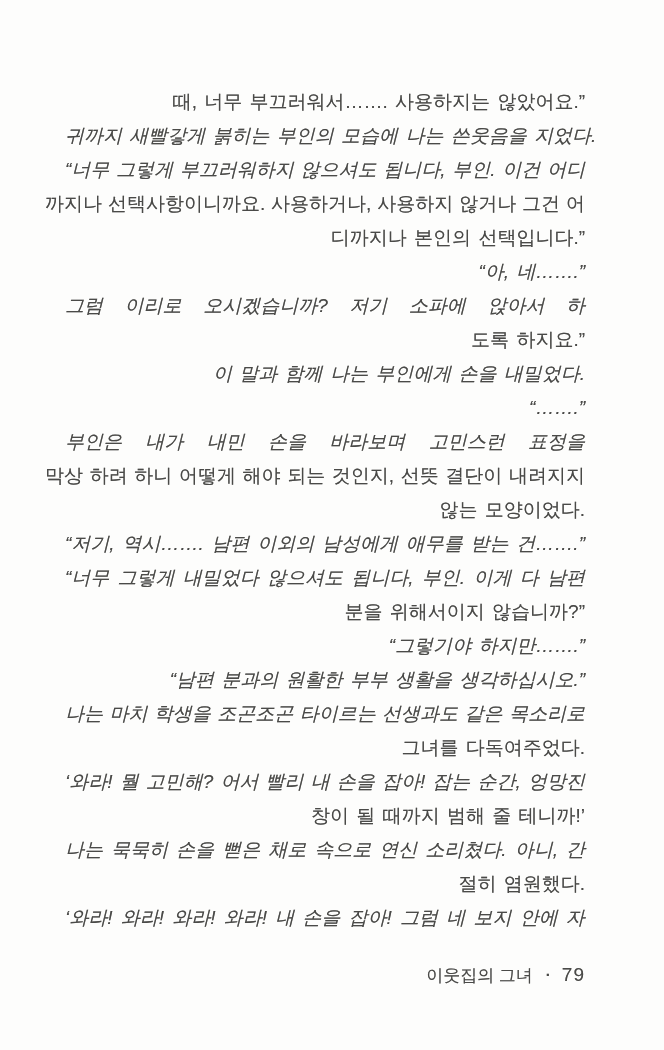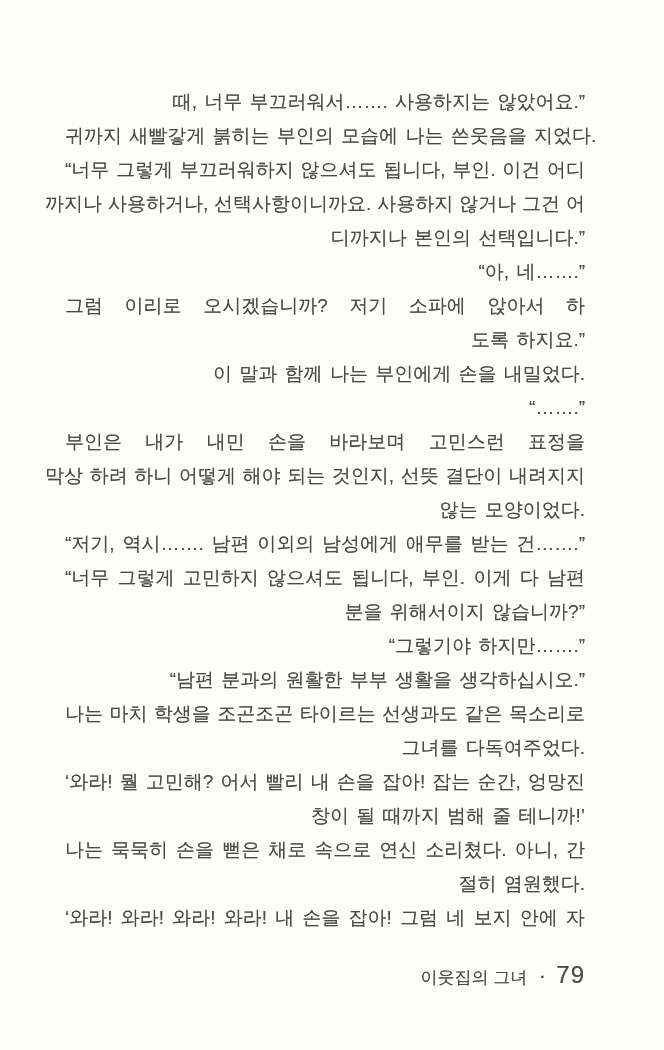--- a/index.html
+++ b/index.html
@@ -30,20 +30,21 @@
   }
   .line {
     height: 34px;
     line-height: 34px;
     white-space: nowrap;
     overflow: visible;
     text-align: right;
   }
   .line.indent {
     padding-left: 20px;
+    font-style: italic;
   }
   .line.justify {
     display: flex;
     justify-content: space-between;
   }
   .line.justify span {
     white-space: pre;
   }
   .footer {
     position: absolute;
@@ -56,21 +57,21 @@
     text-shadow: 0 0 0.5px rgba(74, 74, 72, 0.5);
   }
   .footer .dot {
     display: inline-block;
     margin: 0 11px 0 13px;
     font-size: 15px;
     font-weight: bold;
     vertical-align: 1px;
   }
   .footer .pagenum {
-    font-size: 24px;
+    font-size: 19px;
     letter-spacing: 1px;
   }
 </style>
 </head>
 <body style="--ink: #4a4a48; --paper: #fdfdfc;">
 
 <div class="page">
   <div class="body-text" id="body-text">
       <div class="line">때, 너무 부끄러워서……. 사용하지는 않았어요.”</div>
       <div class="line indent">귀까지 새빨갛게 붉히는 부인의 모습에 나는 쓴웃음을 지었다.</div>
@@ -79,22 +80,22 @@
         <span>그렇게</span>
         <span>부끄러워하지</span>
         <span>않으셔도</span>
         <span>됩니다,</span>
         <span>부인.</span>
         <span>이건</span>
         <span>어디</span>
       </div>
       <div class="line justify">
         <span>까지나</span>
+        <span>선택사항이니까요.</span>
         <span>사용하거나,</span>
-        <span>선택사항이니까요.</span>
         <span>사용하지</span>
         <span>않거나</span>
         <span>그건</span>
         <span>어</span>
       </div>
       <div class="line">디까지나 본인의 선택입니다.”</div>
       <div class="line indent">“아, 네…….”</div>
       <div class="line indent justify">
         <span>그럼</span>
         <span>이리로</span>
@@ -135,21 +136,21 @@
         <span>남편</span>
         <span>이외의</span>
         <span>남성에게</span>
         <span>애무를</span>
         <span>받는</span>
         <span>건…….”</span>
       </div>
       <div class="line indent justify">
         <span>“너무</span>
         <span>그렇게</span>
-        <span>고민하지</span>
+        <span>내밀었다</span>
         <span>않으셔도</span>
         <span>됩니다,</span>
         <span>부인.</span>
         <span>이게</span>
         <span>다</span>
         <span>남편</span>
       </div>
       <div class="line">분을 위해서이지 않습니까?”</div>
       <div class="line indent">“그렇기야 하지만…….”</div>
       <div class="line indent">“남편 분과의 원활한 부부 생활을 생각하십시오.”</div>

